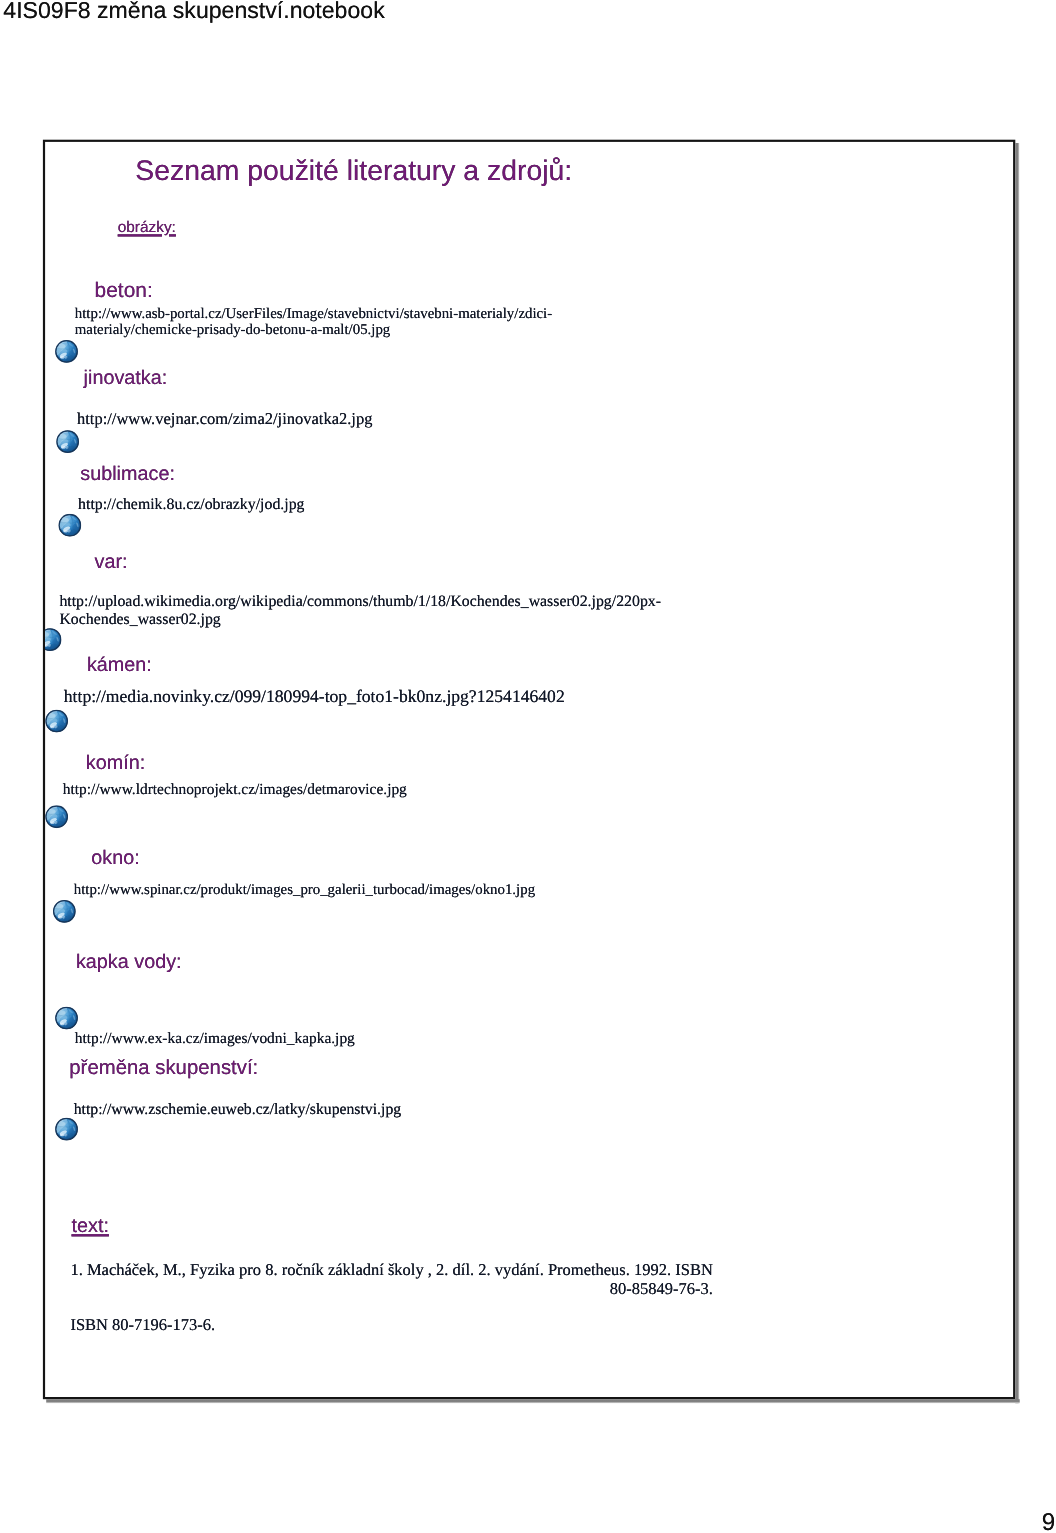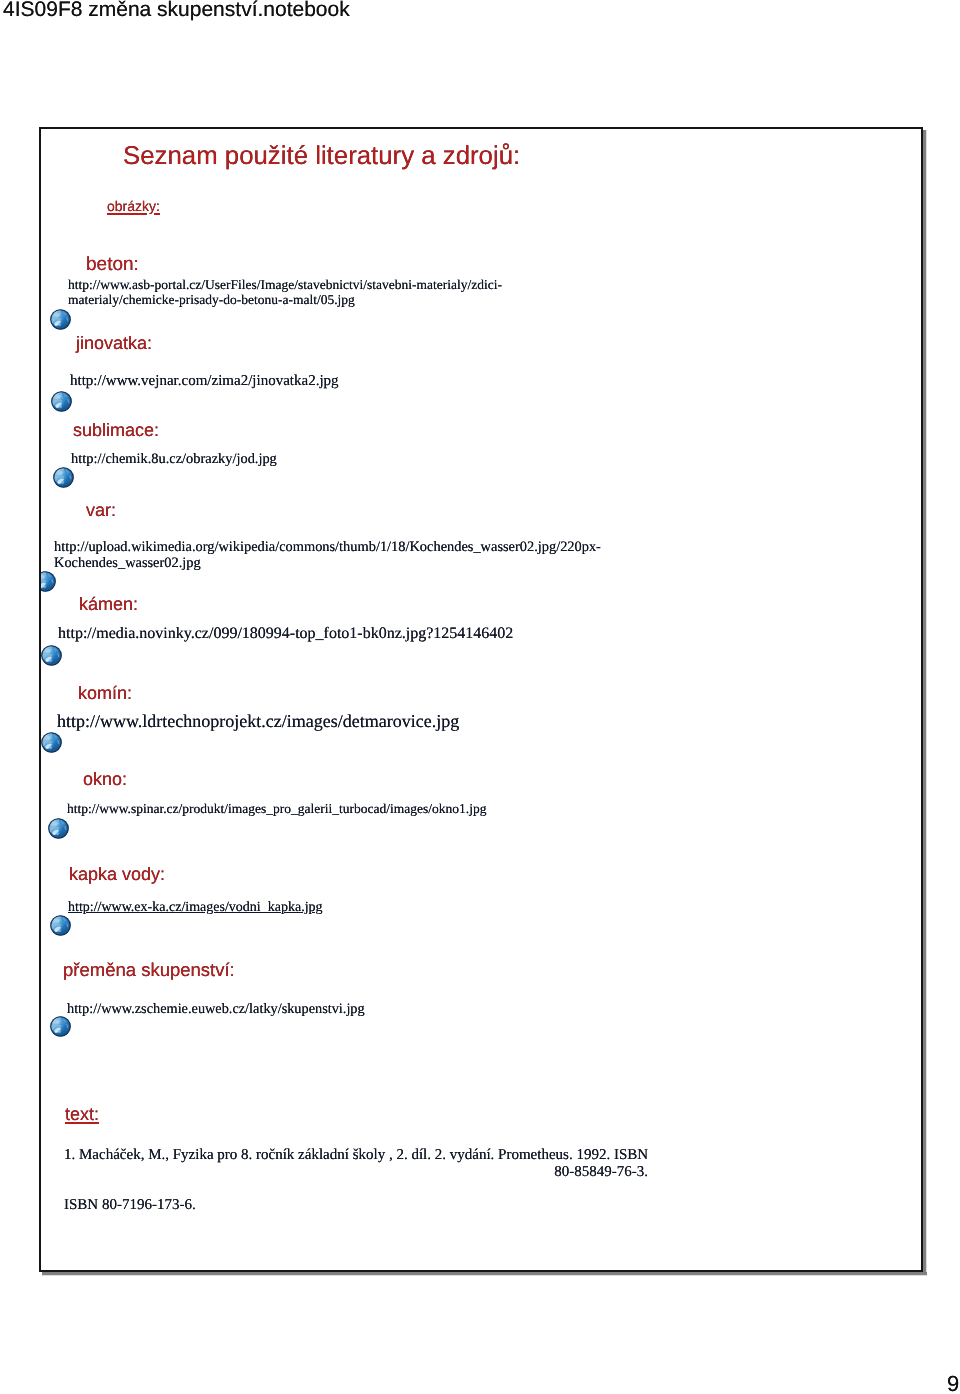--- a/index.html
+++ b/index.html
@@ -7,21 +7,21 @@
   body{width:960px;height:1394px;background:#fff;font-family:"Liberation Sans",sans-serif;position:relative;overflow:hidden;}
   .doc-title{position:absolute;left:3px;top:-2px;font-size:21px;font-weight:normal;color:#111;white-space:nowrap;text-shadow:0 0 0.3px rgba(0,0,0,0.8);}
   .slide{position:absolute;left:39px;top:127px;width:884px;height:1145px;border:2px solid #141414;background:#fff;box-sizing:border-box;}
   .slide-shadow{position:absolute;left:42px;top:130px;width:885px;height:1146px;}
   .slide-shadow .sh-r{position:absolute;right:0;top:0;width:4px;height:100%;background:linear-gradient(to right,#7d7d7d 0,#828282 62%,#c8c8c8 80%,#fbfbfb 100%);}
   .slide-shadow .sh-b{position:absolute;left:0;bottom:0;height:4px;width:100%;background:linear-gradient(to bottom,#7d7d7d 0,#828282 62%,#c8c8c8 80%,#fbfbfb 100%);}
   .pagenum{position:absolute;left:947px;top:1371px;font-size:22px;color:#111;text-shadow:0 0 0.3px rgba(0,0,0,0.8);}
   .clipbox{position:absolute;left:41px;top:129px;width:880px;height:1141px;overflow:hidden;}
   .clipbox > *{margin-left:-41px;margin-top:-129px;}
   .abs{position:absolute;white-space:nowrap;}
-  .sans{font-family:"Liberation Sans",sans-serif;color:#b91c1c;text-shadow:0 0 0.3px rgba(0,0,0,0.8);}
+  .sans{font-family:"Liberation Sans",sans-serif;color:#701a75;text-shadow:0 0 0.3px rgba(0,0,0,0.8);}
   .serif{font-family:"Liberation Serif",serif;color:#0f172a;text-shadow:0 0 0.35px rgba(0,0,0,0.85);}
   .heading{font-size:25.8px;}
   .lbl{font-size:14px;}
   .u{text-decoration:underline;text-decoration-thickness:2px;text-underline-offset:2px;}
   .globe{position:absolute;width:21px;height:21px;display:block;}
   .globe svg{display:block;width:100%;height:100%;}
 </style>
 </head>
 <body>
 
@@ -119,37 +119,37 @@
 
   <div class="abs sans" style="left:79px;top:594px;font-size:18px;">kámen:</div>
   <div class="abs serif" style="left:58px;top:625px;font-size:16px;">http://media.novinky.cz/099/180994-top_foto1-bk0nz.jpg?1254146402</div>
   <span class="globe" style="left:41px;top:645px;">
         <svg viewBox="0 0 20 20">
           <use href="#globeIcon"></use>
         </svg>
       </span>
 
   <div class="abs sans" style="left:78px;top:683px;font-size:18px;">komín:</div>
-  <div class="abs serif" style="left:57px;top:711px;font-size:18px;">http://www.ldrtechnoprojekt.cz/images/detmarovice.jpg</div>
+  <div class="abs serif" style="left:57px;top:711px;font-size:14px;">http://www.ldrtechnoprojekt.cz/images/detmarovice.jpg</div>
   <span class="globe" style="left:41px;top:732px;">
         <svg viewBox="0 0 20 20">
           <use href="#globeIcon"></use>
         </svg>
       </span>
 
   <div class="abs sans" style="left:83px;top:769px;font-size:18px;">okno:</div>
   <div class="abs serif" style="left:67px;top:801px;font-size:13.5px;">http://www.spinar.cz/produkt/images_pro_galerii_turbocad/images/okno1.jpg</div>
   <span class="globe" style="left:47.5px;top:817.5px;">
         <svg viewBox="0 0 20 20">
           <use href="#globeIcon"></use>
         </svg>
       </span>
 
   <div class="abs sans" style="left:69px;top:864px;font-size:18px;">kapka vody:</div>
-  <div class="abs serif" style="left:68px;top:900px;font-size:14px;text-decoration:underline;">http://www.ex-ka.cz/images/vodni_kapka.jpg</div>
+  <div class="abs serif" style="left:68px;top:937px;font-size:14px;">http://www.ex-ka.cz/images/vodni_kapka.jpg</div>
   <span class="globe" style="left:50px;top:914.5px;">
         <svg viewBox="0 0 20 20">
           <use href="#globeIcon"></use>
         </svg>
       </span>
 
   <div class="abs sans" style="left:63px;top:959px;font-size:18.5px;">přeměna skupenství:</div>
   <div class="abs serif" style="left:67px;top:1000.5px;font-size:14.3px;">http://www.zschemie.euweb.cz/latky/skupenstvi.jpg</div>
   <span class="globe" style="left:50px;top:1015.5px;">
         <svg viewBox="0 0 20 20">

